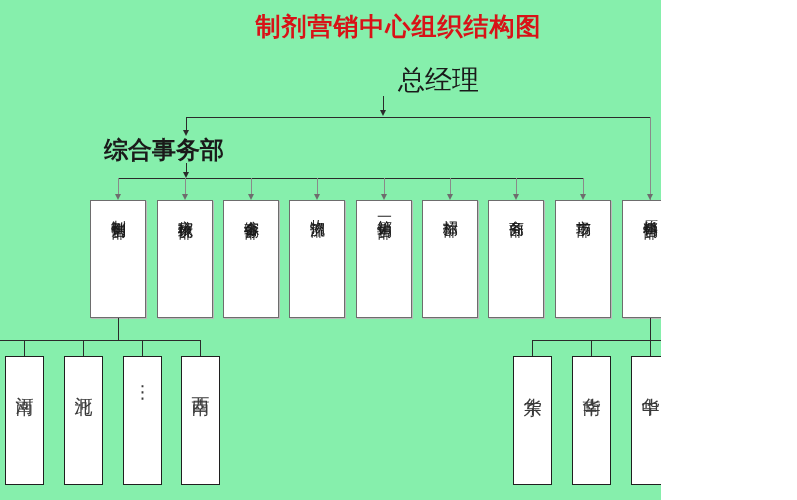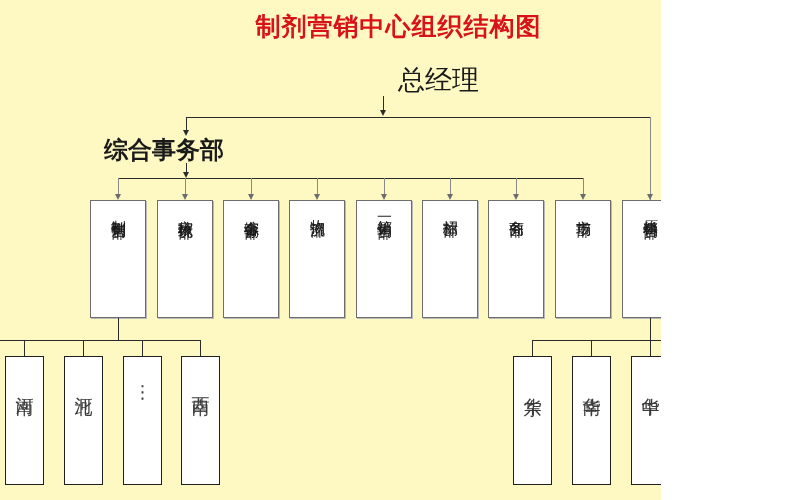--- a/index.html
+++ b/index.html
@@ -7,21 +7,21 @@
     padding: 0;
     background: #ffffff;
   }
   body {
     font-family: "DejaVu Sans", "Liberation Sans", sans-serif;
   }
   #chart-root {
     position: relative;
     width: 661px;
     height: 500px;
-    background: #fef9c3;
+    background: #86efac;
     overflow: hidden;
   }
   
   .chart-title {
     position: absolute;
     left: 0;
     top: 10px;
     width: 797px;
     text-align: center;
     font-size: 25px;

